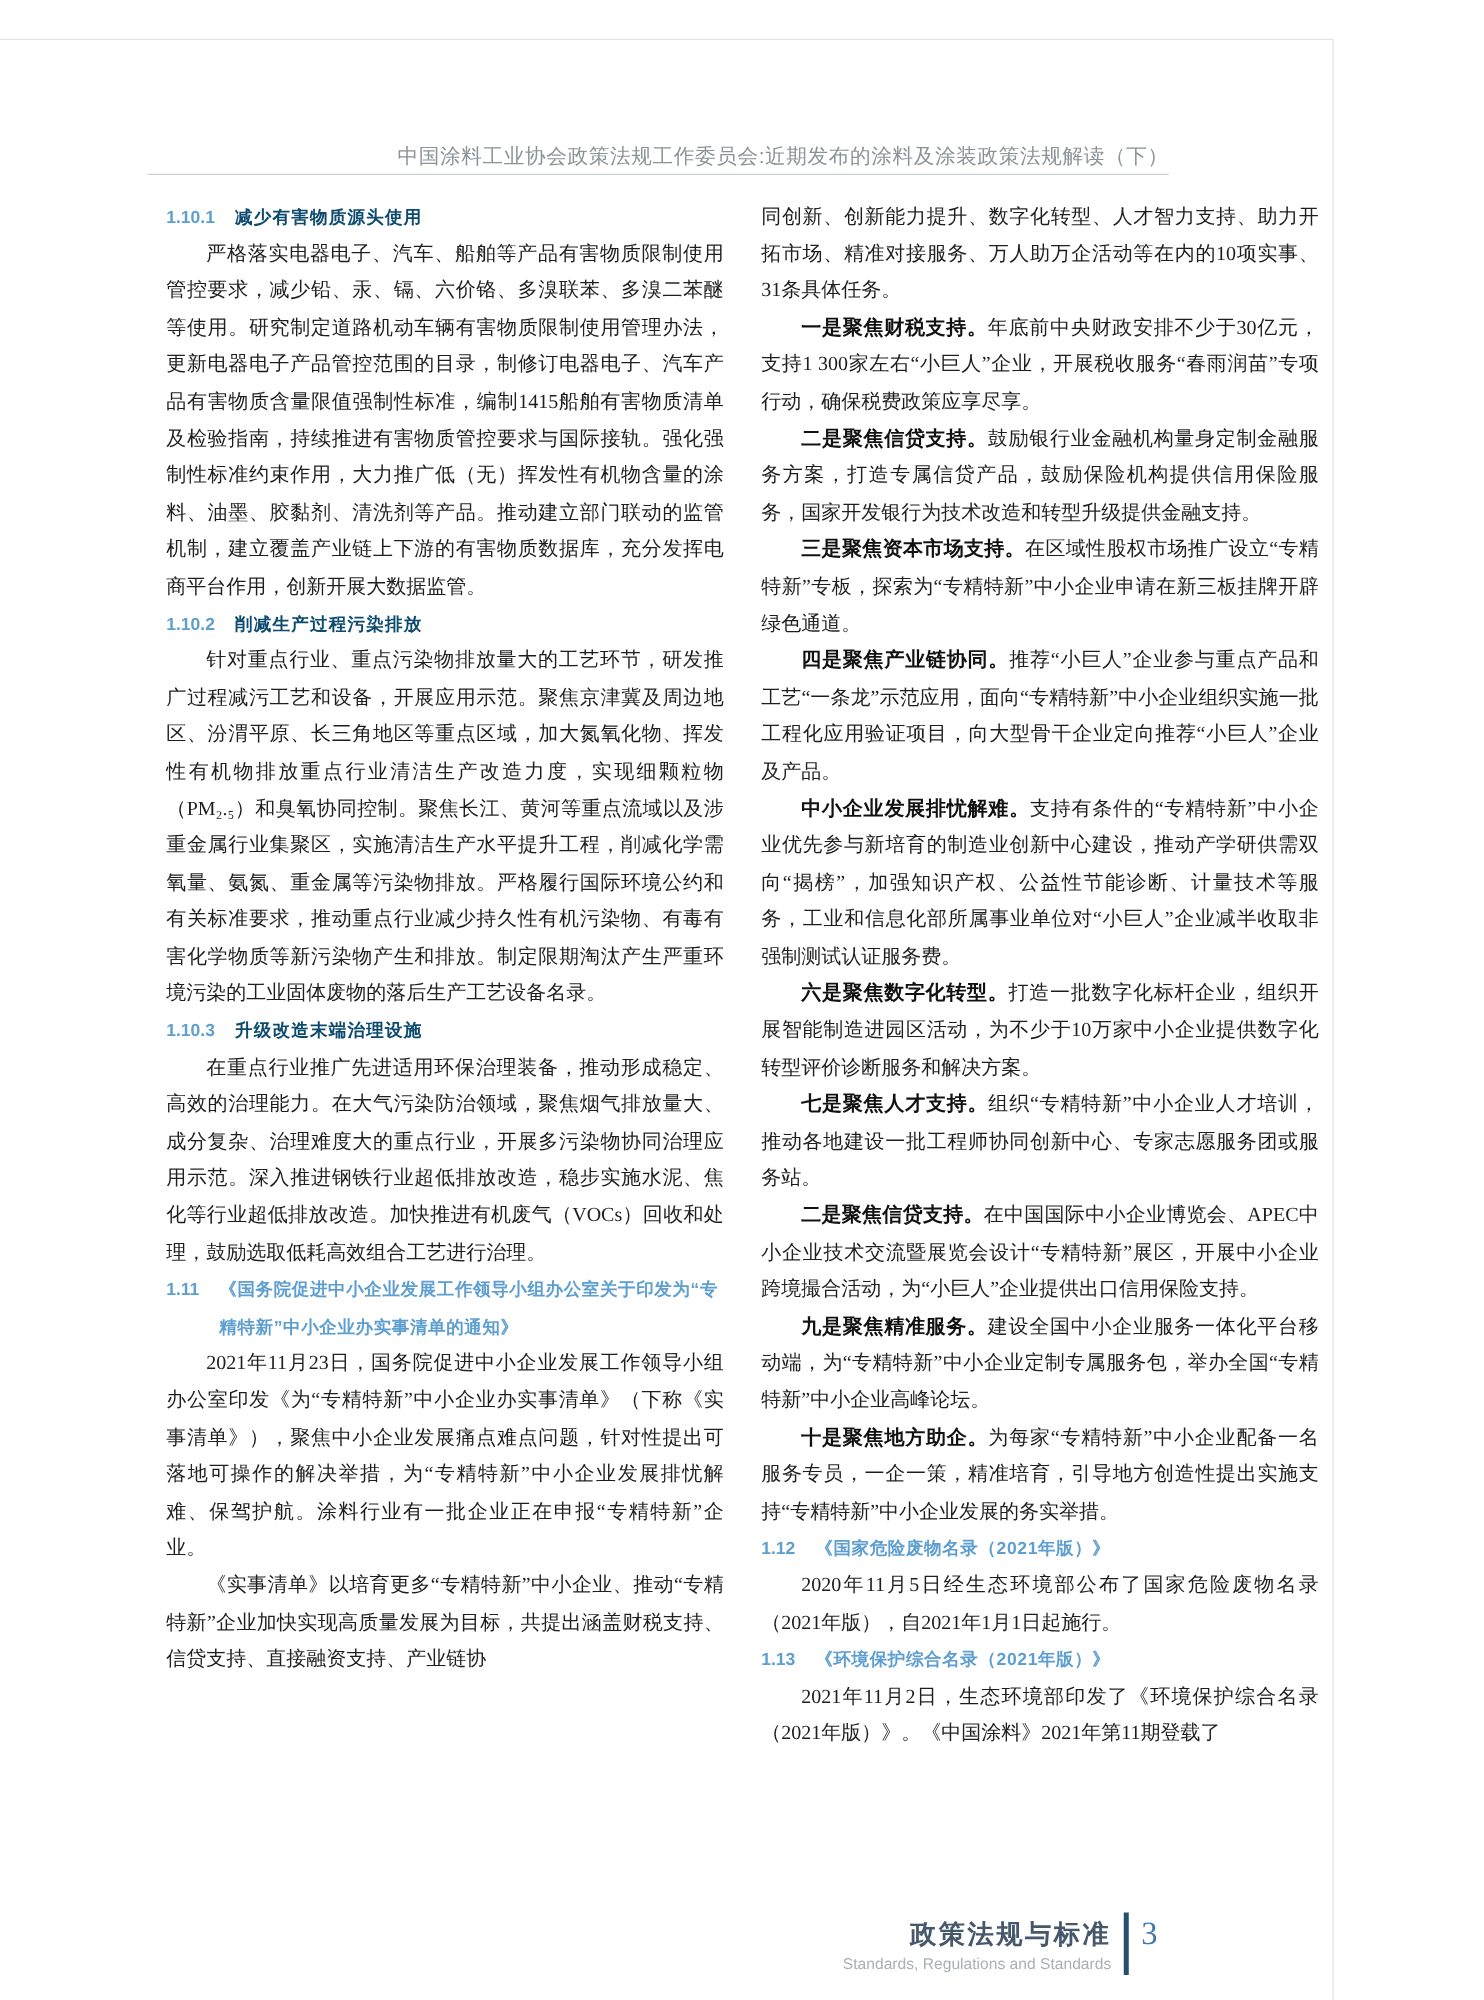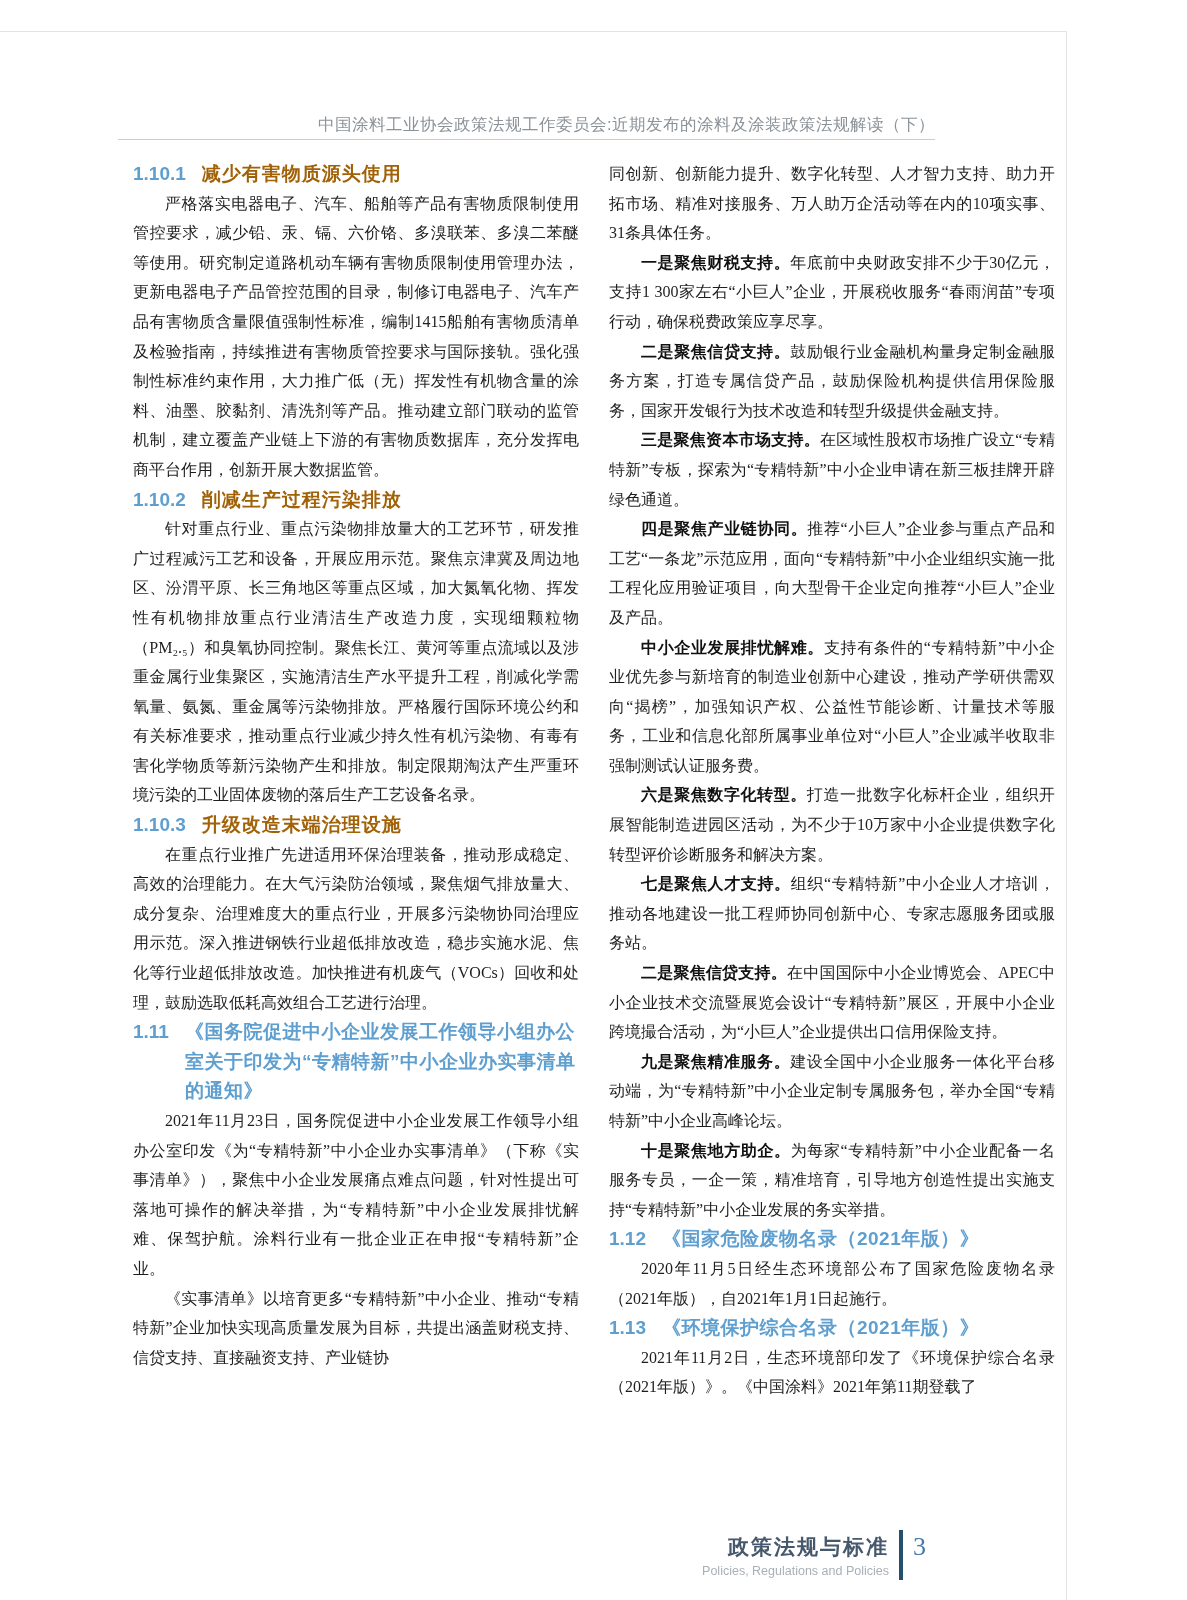--- a/index.html
+++ b/index.html
@@ -37,26 +37,26 @@
     text-indent:2em;
     color:#1e1e1e;
   }
   p.para.noindent { text-indent:0; }
   .lead {
     font-family:"Liberation Sans","DejaVu Sans",sans-serif;
     font-weight:bold; color:#111;
   }
   h2.sec, h3.sec {
     margin:0; display:flex; gap:16px;
-    font-size:19px; line-height:29.6px;
+    font-size:14px; line-height:29.6px;
     font-family:"Liberation Sans","DejaVu Sans",sans-serif;
     font-weight:bold;
   }
   h3.sec .num { color:#5e9fd0; flex:0 0 auto; }
-  h3.sec .t   { color:#a16207; letter-spacing:1px; }
+  h3.sec .t   { color:#0c4a6e; letter-spacing:1px; }
   h2.sec      { color:#5e9fd0; }
   h2.sec .num { flex:0 0 auto; }
   h2.sec .t   { flex:1; letter-spacing:0.5px; }
   
   .footer {
     position:absolute; right:140px; bottom:52px;
     display:flex; align-items:center; gap:10px;justify-content:space-between;
   }
   .f-titles { text-align:right; }
   .f-cn {
@@ -129,19 +129,19 @@
         <span class="t">《环境保护综合名录（2021年版）》</span>
       </h2>
       <p class="para">2021年11月2日，生态环境部印发了《环境保护综合名录（2021年版）》。《中国涂料》2021年第11期登载了</p>
     </section>
 
   </main>
 
   <footer class="footer">
     <div class="f-titles">
       <div class="f-cn">政策法规与标准</div>
-      <div class="f-en">Policies, Regulations and Policies</div>
+      <div class="f-en">Standards, Regulations and Standards</div>
     </div>
     <div class="f-bar"></div>
     <div class="f-num">3</div>
   </footer>
 
 </div>
 
 </body></html>

